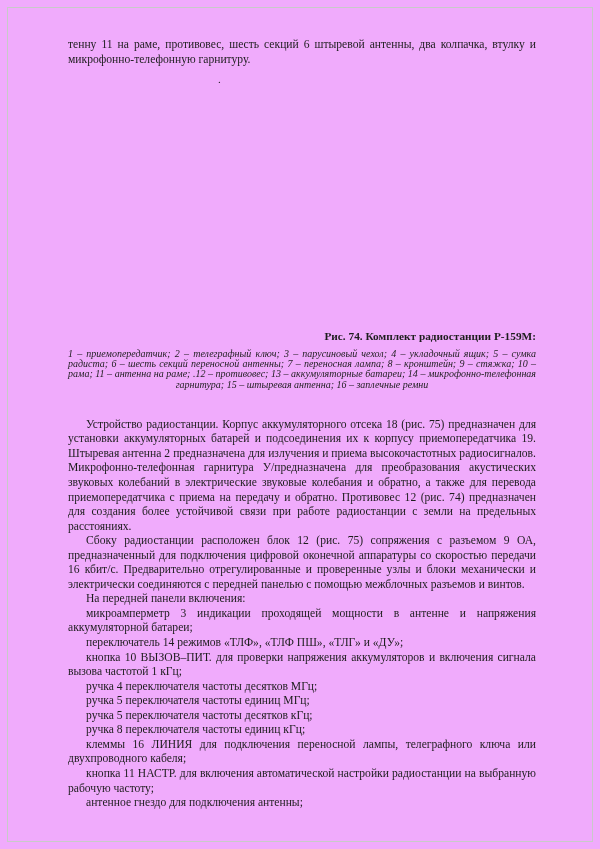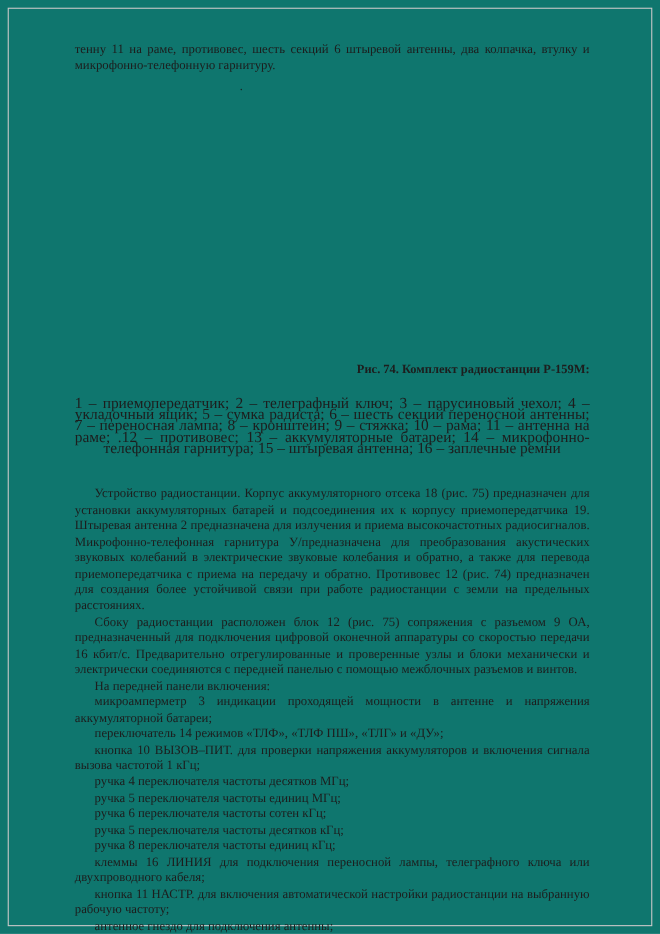--- a/index.html
+++ b/index.html
@@ -1,20 +1,20 @@
 <!DOCTYPE html>
 <html><head>
 <meta charset="utf-8">
 <style>
   html, body { margin: 0; padding: 0; background: #ffffff; }
   .page {
     position: relative;
     width: 600px;
     height: 849px;
-    background: #0f766e;
+    background: #f0abfc;
     font-family: "Liberation Serif", serif;
     color: #1d1d1d;
     overflow: hidden;
   }
   .frame {
     position: absolute;
     inset: 7px;
     border: 1px solid #c9c9c9;
     pointer-events: none;
   }
@@ -39,26 +39,27 @@
     text-align: left;
   }
   .figure-space { height: 238px; }
   .caption {
     text-align: right;
     font-weight: bold;
     font-size: 11.3px;
     text-indent: 0;
   }
   .legend {
-    margin-top: 19px;
-    font-size: 14px;
+    margin-top: 5px;
+    font-size: 10px;
     line-height: 10.3px;
     text-indent: 0;
     text-align: justify;
     text-align-last: center;
+    font-style: italic;
   }
   .body-text { margin-top: 28px; }
   .body-text p { text-indent: 18px; }
 </style>
 </head>
 <body>
 
 <div class="page">
   <div class="frame"></div>
   <div class="content">
@@ -75,21 +76,20 @@
 
     <div class="body-text">
       <p>Устройство радиостанции. Корпус аккумуляторного отсека 18 (рис. 75) предназначен для установки аккумуляторных батарей и подсоединения их к корпусу приемопередатчика 19. Штыревая антенна 2 предназначена для излучения и приема высокочастотных радиосигналов. Микрофонно-телефонная гарнитура У/предназначена для преобразования акустических звуковых колебаний в электрические звуковые колебания и обратно, а также для перевода приемопередатчика с приема на передачу и обратно. Противовес 12 (рис. 74) предназначен для создания более устойчивой связи при работе радиостанции с земли на предельных расстояниях.</p>
       <p>Сбоку радиостанции расположен блок 12 (рис. 75) сопряжения с разъемом 9 ОА, предназначенный для подключения цифровой оконечной аппаратуры со скоростью передачи 16 кбит/с. Предварительно отрегулированные и проверенные узлы и блоки механически и электрически соединяются с передней панелью с помощью межблочных разъемов и винтов.</p>
       <p>На передней панели включения:</p>
       <p>микроамперметр 3 индикации проходящей мощности в антенне и напряжения аккумуляторной батареи;</p>
       <p>переключатель 14 режимов «ТЛФ», «ТЛФ ПШ», «ТЛГ» и «ДУ»;</p>
       <p>кнопка 10 ВЫЗОВ–ПИТ. для проверки напряжения аккумуляторов и включения сигнала вызова частотой 1 кГц;</p>
       <p>ручка 4 переключателя частоты десятков МГц;</p>
       <p>ручка 5 переключателя частоты единиц МГц;</p>
-      <p>ручка 6 переключателя частоты сотен кГц;</p>
       <p>ручка 5 переключателя частоты десятков кГц;</p>
       <p>ручка 8 переключателя частоты единиц кГц;</p>
       <p>клеммы 16 ЛИНИЯ для подключения переносной лампы, телеграфного ключа или двухпроводного кабеля;</p>
       <p>кнопка 11 НАСТР. для включения автоматической настройки радиостанции на выбранную рабочую частоту;</p>
       <p>антенное гнездо для подключения антенны;</p>
     </div>
 
   </div>
 </div>
 

